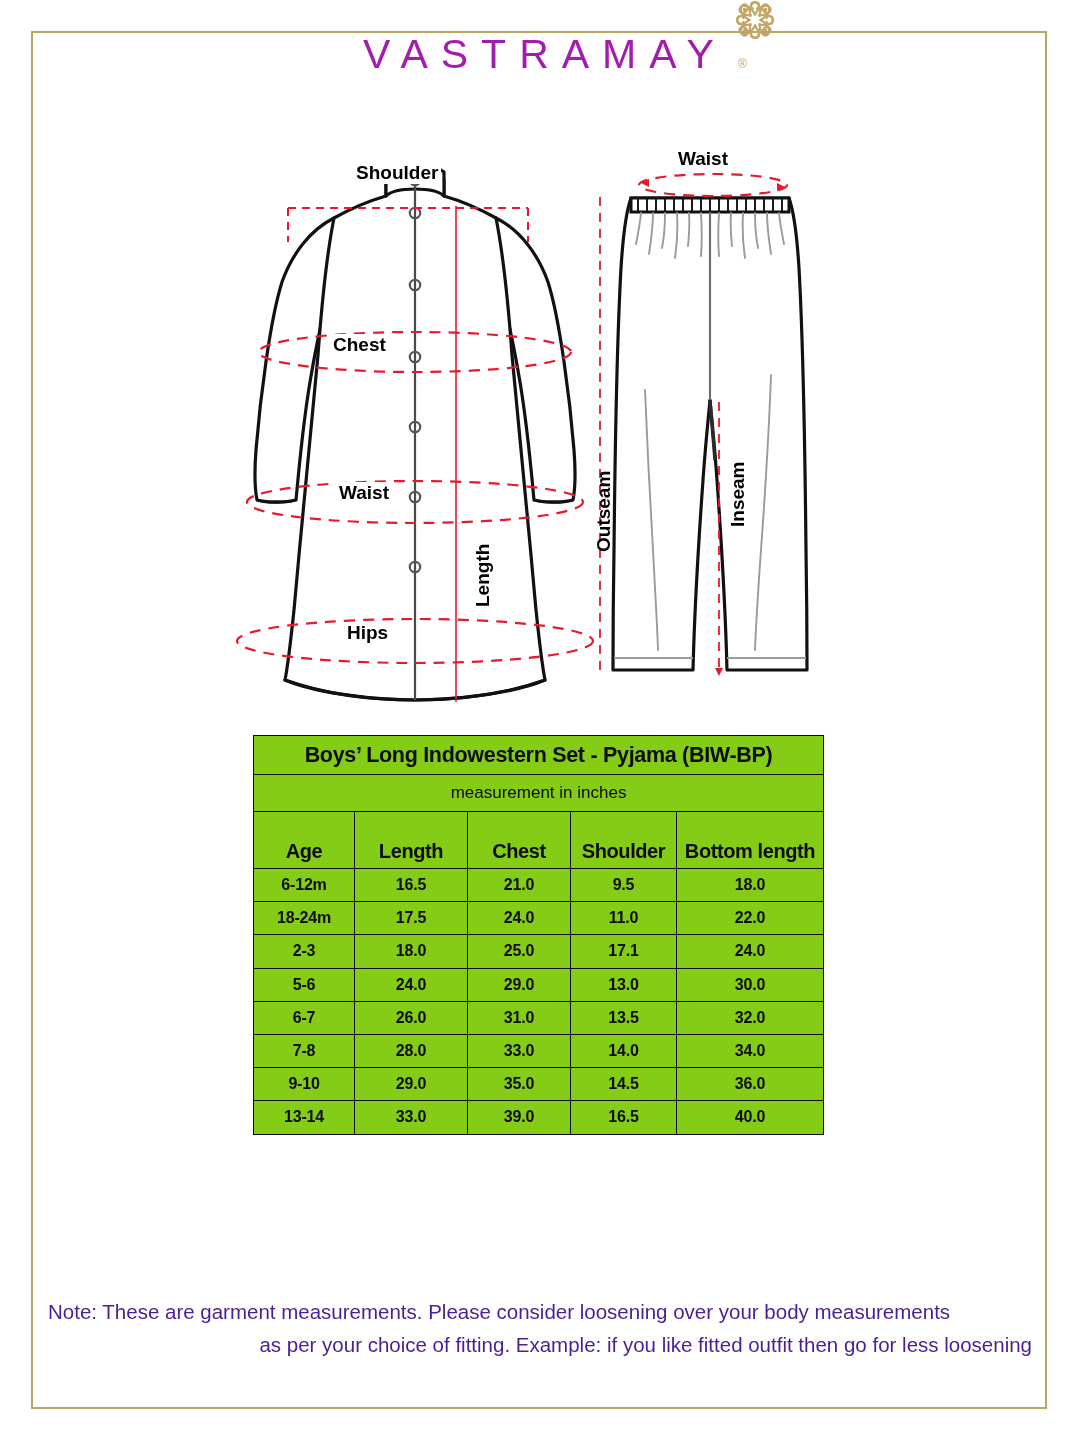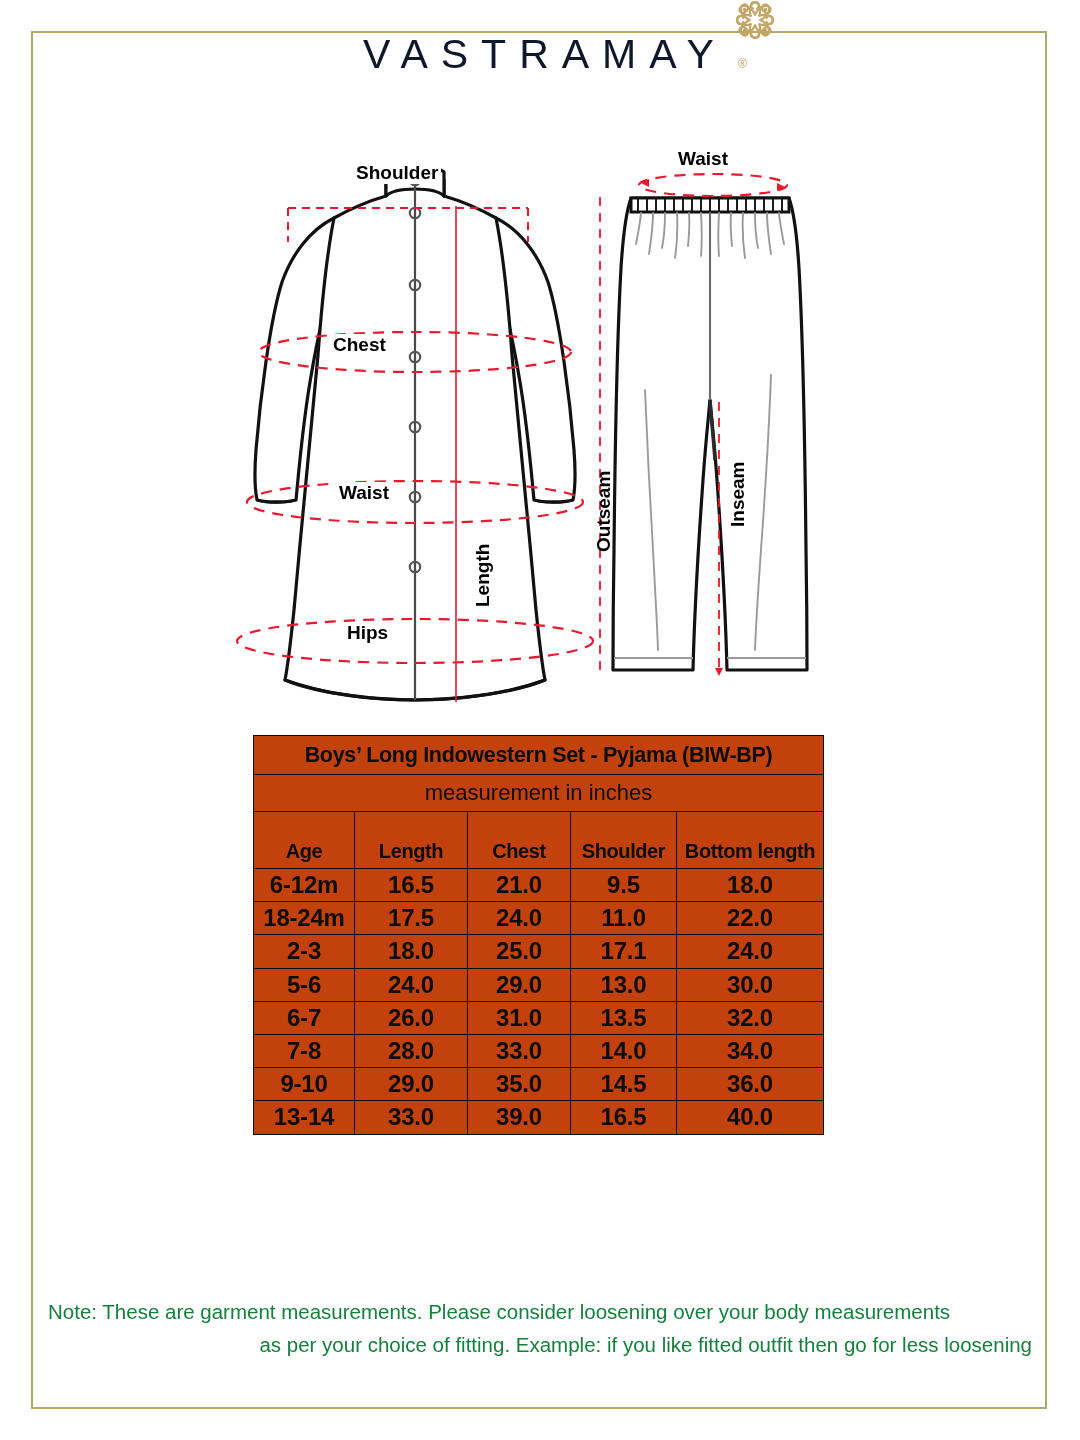--- a/index.html
+++ b/index.html
@@ -28,21 +28,21 @@
     text-align:center;
   }
   #brand-wrap{
     display:inline-block;
     position:relative;
   }
   #brand-name{
     font-family:"Liberation Sans", sans-serif;
     font-size:41px;
     letter-spacing:13px;
-    color:#0f172a;
+    color:#a21caf;
     font-weight:400;
     line-height:1;
     padding-left:10px;
     white-space:nowrap;
   }
   #brand-reg{
     position:absolute;
     right:-20px;bottom:4px;
     font-size:12px;
     color:#c0a264;
@@ -79,70 +79,70 @@
     background:transparent;
   }
 
   
   #size-table{
     position:absolute;
     left:253px;top:735px;
     width:570px;
     border-collapse:collapse;
     table-layout:fixed;
-    background:#c2410c;
+    background:#84cc16;
   }
   #size-table td,#size-table th{
     border:1.6px solid #0a0a0a;
     text-align:center;
     font-family:"Liberation Sans", sans-serif;
     color:#0d0d0d;
     padding:0;
   }
   #size-table .title-cell{
     font-weight:bold;
     font-size:21.5px;
     height:38px;
     letter-spacing:-0.3px;
   }
   #size-table .sub-cell{
     font-weight:400;
-    font-size:22px;
+    font-size:17px;
     height:36px;
   }
   #size-table thead tr.colheads th{
     font-weight:bold;
     font-size:20px;
     height:51px;
     vertical-align:bottom;
     padding-bottom:5px;
     letter-spacing:-0.4px;
   }
   #size-table tbody td{
     font-weight:bold;
-    font-size:24px;
+    font-size:16px;
     height:32.2px;
     letter-spacing:-0.2px;
   }
   col.c-age{width:101px;}
   col.c-len{width:113px;}
   col.c-che{width:103px;}
   col.c-sho{width:106px;}
   col.c-bot{width:147px;}
 
   
   #note{
     position:absolute;
     left:48px;top:1295px;
     width:984px;
     text-align:right;
     font-family:"Liberation Sans", sans-serif;
     font-size:20.5px;
     line-height:33px;
-    color:#15803d;
+    color:#4c1d95;
   }
   #note .line1{display:block;text-align:left;}
   #note .line2{display:block;text-align:right;}
 </style>
 </head>
 <body>
 
 <div id="page-frame"></div>
 
 <div id="brand">

